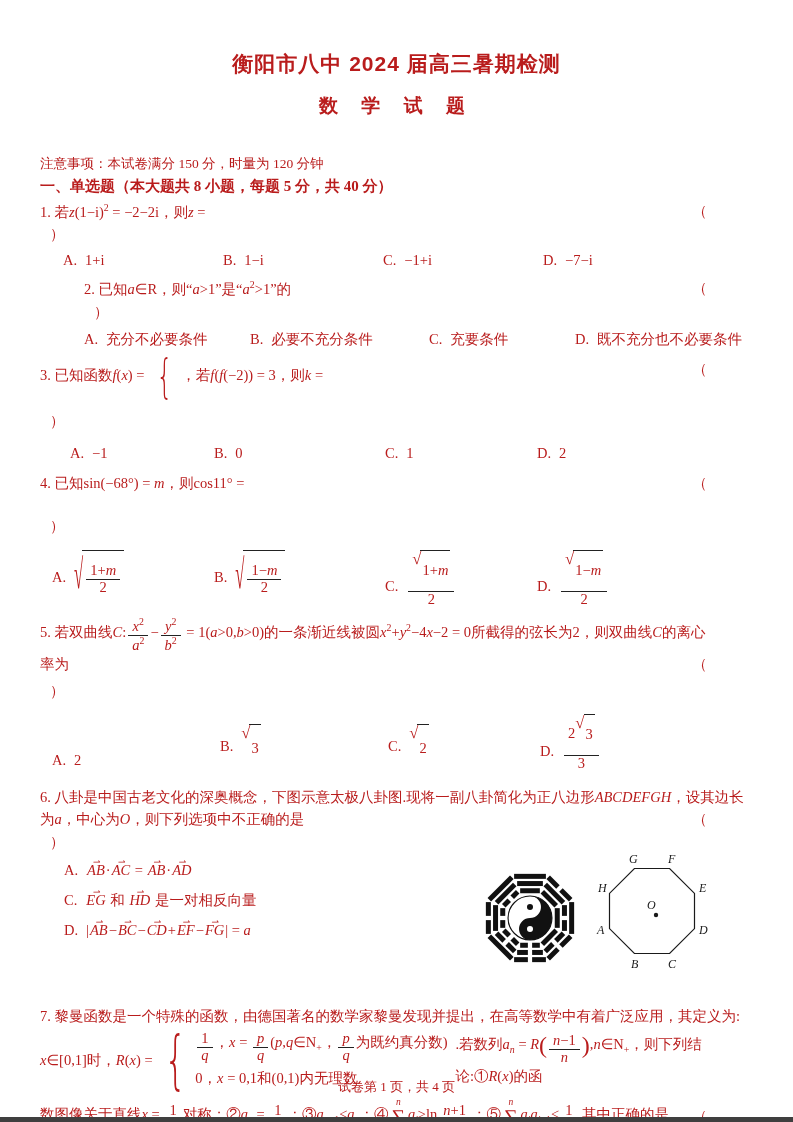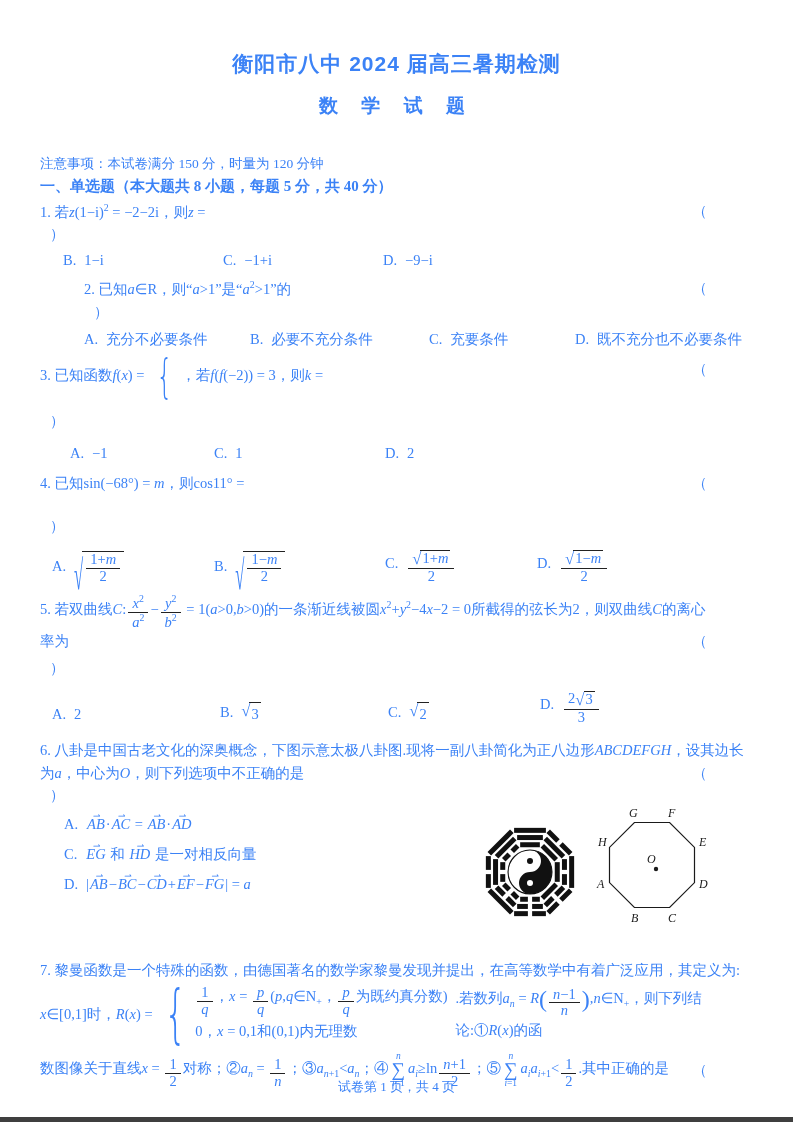--- a/index.html
+++ b/index.html
@@ -1,18 +1,18 @@
 <!DOCTYPE html>
 <html><head>
 <meta charset="utf-8">
 <style>
   html,body { margin:0; padding:0; background:#ffffff; }
   .page {
     position:relative; width:793px; height:1122px; overflow:hidden;
-    background:#ffffff; color:#3b82f6;
+    background:#ffffff; color:#b91c1c;
     font-family:"Liberation Serif", serif;
   }
   .content { padding:50px 40px 0 40px; }
 
   .title {
     text-align:center; font-family:"Liberation Sans", sans-serif;
     font-weight:700; font-size:21px; letter-spacing:1px;
   }
   .subtitle {
     text-align:center; font-family:"Liberation Sans", sans-serif;
@@ -45,21 +45,21 @@
 
   
   i { font-style:italic; }
   sup { font-size:0.68em; } sub { font-size:0.68em; }
   .frac { display:inline-block; vertical-align:-0.85em; text-align:center; line-height:1.08; margin:0 2px; }
   .fn { display:block; padding:0 4px; border-bottom:1px solid #222; }
   .fd { display:block; padding:0 4px; }
   .sq { display:inline-flex; align-items:flex-start; white-space:nowrap; vertical-align:middle; }
   .sq::before { content:"√"; line-height:1.05; font-size:1.15em; margin-right:-1px; }
   .sqt::before { transform:scaleY(2.5) translateY(1px); transform-origin:top center; }
-  .sqb { border-top:1.3px solid #222; padding:0 2px; display:inline-block; }
+  .sqb { border-top:1.3px solid #222; padding:12px 2px; display:inline-block; }
   .sum { display:inline-flex; flex-direction:column; align-items:center; vertical-align:middle; line-height:1; margin:0 3px; }
   .st,.sb { font-size:9.5px; line-height:1.1; }
   .ss { font-size:19px; line-height:0.9; }
   .cases { display:inline-flex; align-items:center; vertical-align:middle; margin:0 2px; }
   .cbrace { font-family:"DejaVu Sans", sans-serif; font-weight:200; transform:scaleX(0.55); line-height:0.82; }
   .cases-sm .cbrace { font-size:46px; }
   .cases-lg .cbrace { font-size:64px; }
   .crows { display:inline-flex; flex-direction:column; row-gap:3px; text-align:left; }
   .bigp { font-size:24px; font-weight:300; vertical-align:middle; line-height:0; position:relative; top:-1px; }
   .vec { font-style:italic; position:relative; display:inline-block; margin:0 1px; }
@@ -96,23 +96,24 @@
     <div class="notice">注意事项：本试卷满分 150 分，时量为 120 分钟</div>
     <div class="part">一、单选题（本大题共 8 小题，每题 5 分，共 40 分）</div>
 
     <div class="q q1">
       <div class="stem">
         <span class="stxt">1. 若<i>z</i>(1−i)<sup>2</sup> = −2−2i，则<i>z</i> =</span>
         <span class="spar">（</span>
       </div>
       <div class="closeln">）</div>
       <div class="opts opts-q1">
+        <span class="o"><span class="ol">A.</span><span class="ot">1+i</span></span>
         <span class="o"><span class="ol">B.</span><span class="ot">1−i</span></span>
         <span class="o"><span class="ol">C.</span><span class="ot">−1+i</span></span>
-        <span class="o"><span class="ol">D.</span><span class="ot">−9−i</span></span>
+        <span class="o"><span class="ol">D.</span><span class="ot">−7−i</span></span>
       </div>
     </div>
 
     <div class="q q2">
       <div class="stem">
         <span class="stxt">2. 已知<i>a</i>∈R，则“<i>a</i>&gt;1”是“<i>a</i><sup>2</sup>&gt;1”的</span>
         <span class="spar">（</span>
       </div>
       <div class="closeln">）</div>
       <div class="opts opts-q2">
@@ -128,20 +129,21 @@
         <span class="stxt">
           <span>3. 已知函数<i>f</i>(<i>x</i>) = </span><span class="cases cases-sm">
               <span class="cbrace">{</span>
             </span><span>，若<i>f</i>(<i>f</i>(−2)) = 3，则<i>k</i> =</span>
         </span>
         <span class="spar">（</span>
       </div>
       <div class="closeln">）</div>
       <div class="opts opts-q3">
         <span class="o"><span class="ol">A.</span><span class="ot">−1</span></span>
+        <span class="o"><span class="ol">B.</span><span class="ot">0</span></span>
         <span class="o"><span class="ol">C.</span><span class="ot">1</span></span>
         <span class="o"><span class="ol">D.</span><span class="ot">2</span></span>
       </div>
     </div>
 
     <div class="q q4">
       <div class="stem">
         <span class="stxt">4. 已知sin(−68°) = <i>m</i>，则cos11° =</span>
         <span class="spar">（</span>
       </div>

